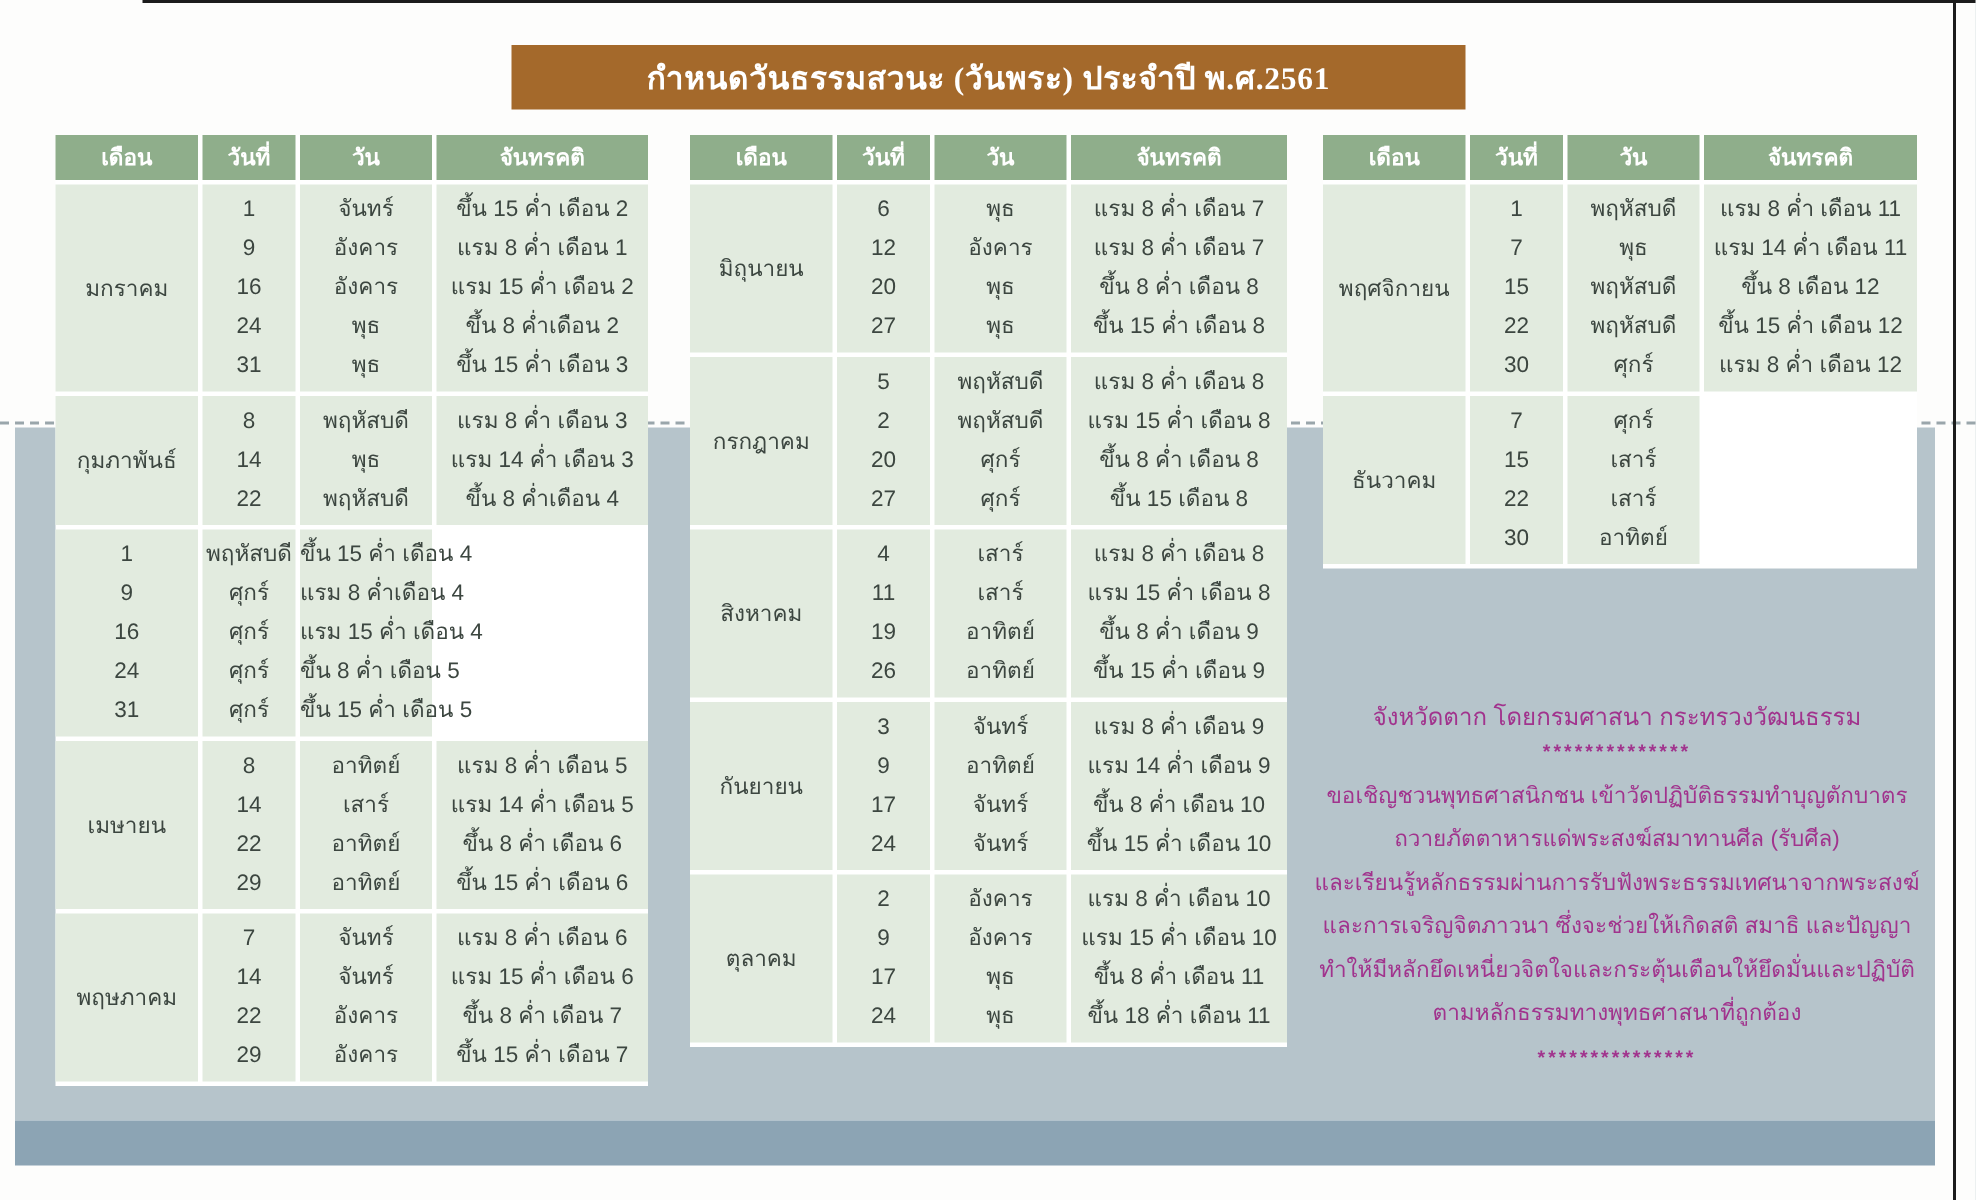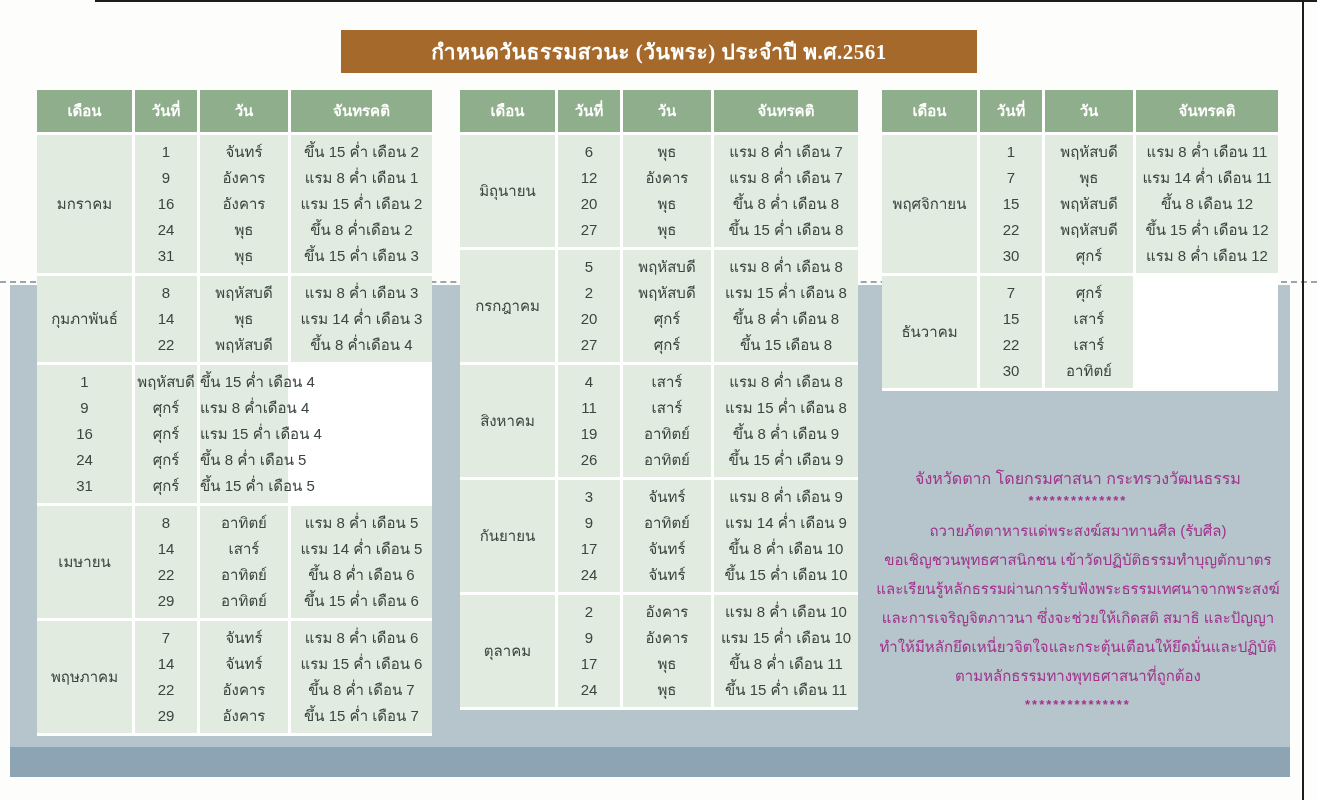--- a/index.html
+++ b/index.html
@@ -27,21 +27,21 @@
     font-family:Liberation Serif, serif;
   }
 
   
   .cal-table{position:absolute;top:90px;background:#ffffff;padding:0;}
   #table-1{left:37px;width:395px;}
   #table-2{left:460px;width:398px;}
   #table-3{left:882px;width:396px;}
   .thead,.mblock{display:grid;grid-template-columns:95px 62px 88px 1fr;gap:3px;margin-bottom:3px;}
   .th{
-    background:var(--header-bg,#8fae8b);color:#ffffff;height:42px;
+    background:var(--header-bg,#8fae8b);color:#ffffff;height:30px;
     display:flex;align-items:center;justify-content:center;
     font-weight:bold;font-size:15px;
   }
   .cell{background:var(--cell-bg,#e2ebdf);color:var(--body-text,#3c4640);}
   .month{display:flex;align-items:center;justify-content:center;font-size:15px;}
   .stack{display:flex;flex-direction:column;justify-content:center;padding:4px 0;}
   .rowline{line-height:26px;text-align:center;font-size:15px;white-space:nowrap;}
 
   
   .notice{
@@ -280,21 +280,21 @@
         <div class="cell stack">
           <div class="rowline">อังคาร</div>
           <div class="rowline">อังคาร</div>
           <div class="rowline">พุธ</div>
           <div class="rowline">พุธ</div>
         </div>
         <div class="cell stack">
           <div class="rowline">แรม 8 ค่ำ เดือน 10</div>
           <div class="rowline">แรม 15 ค่ำ เดือน 10</div>
           <div class="rowline">ขึ้น 8 ค่ำ เดือน 11</div>
-          <div class="rowline">ขึ้น 15 ค่ำ เดือน 11</div>
+          <div class="rowline">ขึ้น 18 ค่ำ เดือน 11</div>
         </div>
       </div>
     </div>
   <div class="cal-table" id="table-3">
       <div class="thead">
         <div class="th">เดือน</div>
         <div class="th">วันที่</div>
         <div class="th">วัน</div>
         <div class="th">จันทรคติ</div>
       </div>
@@ -336,22 +336,22 @@
           <div class="rowline">เสาร์</div>
           <div class="rowline">อาทิตย์</div>
         </div>
       </div>
     </div>
 
   <div class="notice">
     <div class="notice-heading">จังหวัดตาก โดยกรมศาสนา กระทรวงวัฒนธรรม</div>
     <div class="notice-stars">**************</div>
     <div>
+        <div class="notice-line">ขอเชิญชวนพุทธศาสนิกชน เข้าวัดปฏิบัติธรรมทำบุญตักบาตร</div>
         <div class="notice-line">ถวายภัตตาหารแด่พระสงฆ์สมาทานศีล (รับศีล)</div>
-        <div class="notice-line">ขอเชิญชวนพุทธศาสนิกชน เข้าวัดปฏิบัติธรรมทำบุญตักบาตร</div>
         <div class="notice-line">และเรียนรู้หลักธรรมผ่านการรับฟังพระธรรมเทศนาจากพระสงฆ์</div>
         <div class="notice-line">และการเจริญจิตภาวนา ซึ่งจะช่วยให้เกิดสติ สมาธิ และปัญญา</div>
         <div class="notice-line">ทำให้มีหลักยึดเหนี่ยวจิตใจและกระตุ้นเตือนให้ยึดมั่นและปฏิบัติ</div>
         <div class="notice-line">ตามหลักธรรมทางพุทธศาสนาที่ถูกต้อง</div>
       </div>
     <div class="notice-stars-bottom">***************</div>
   </div>
 
   <div class="frame-top"></div>
   <div class="frame-right"></div>

